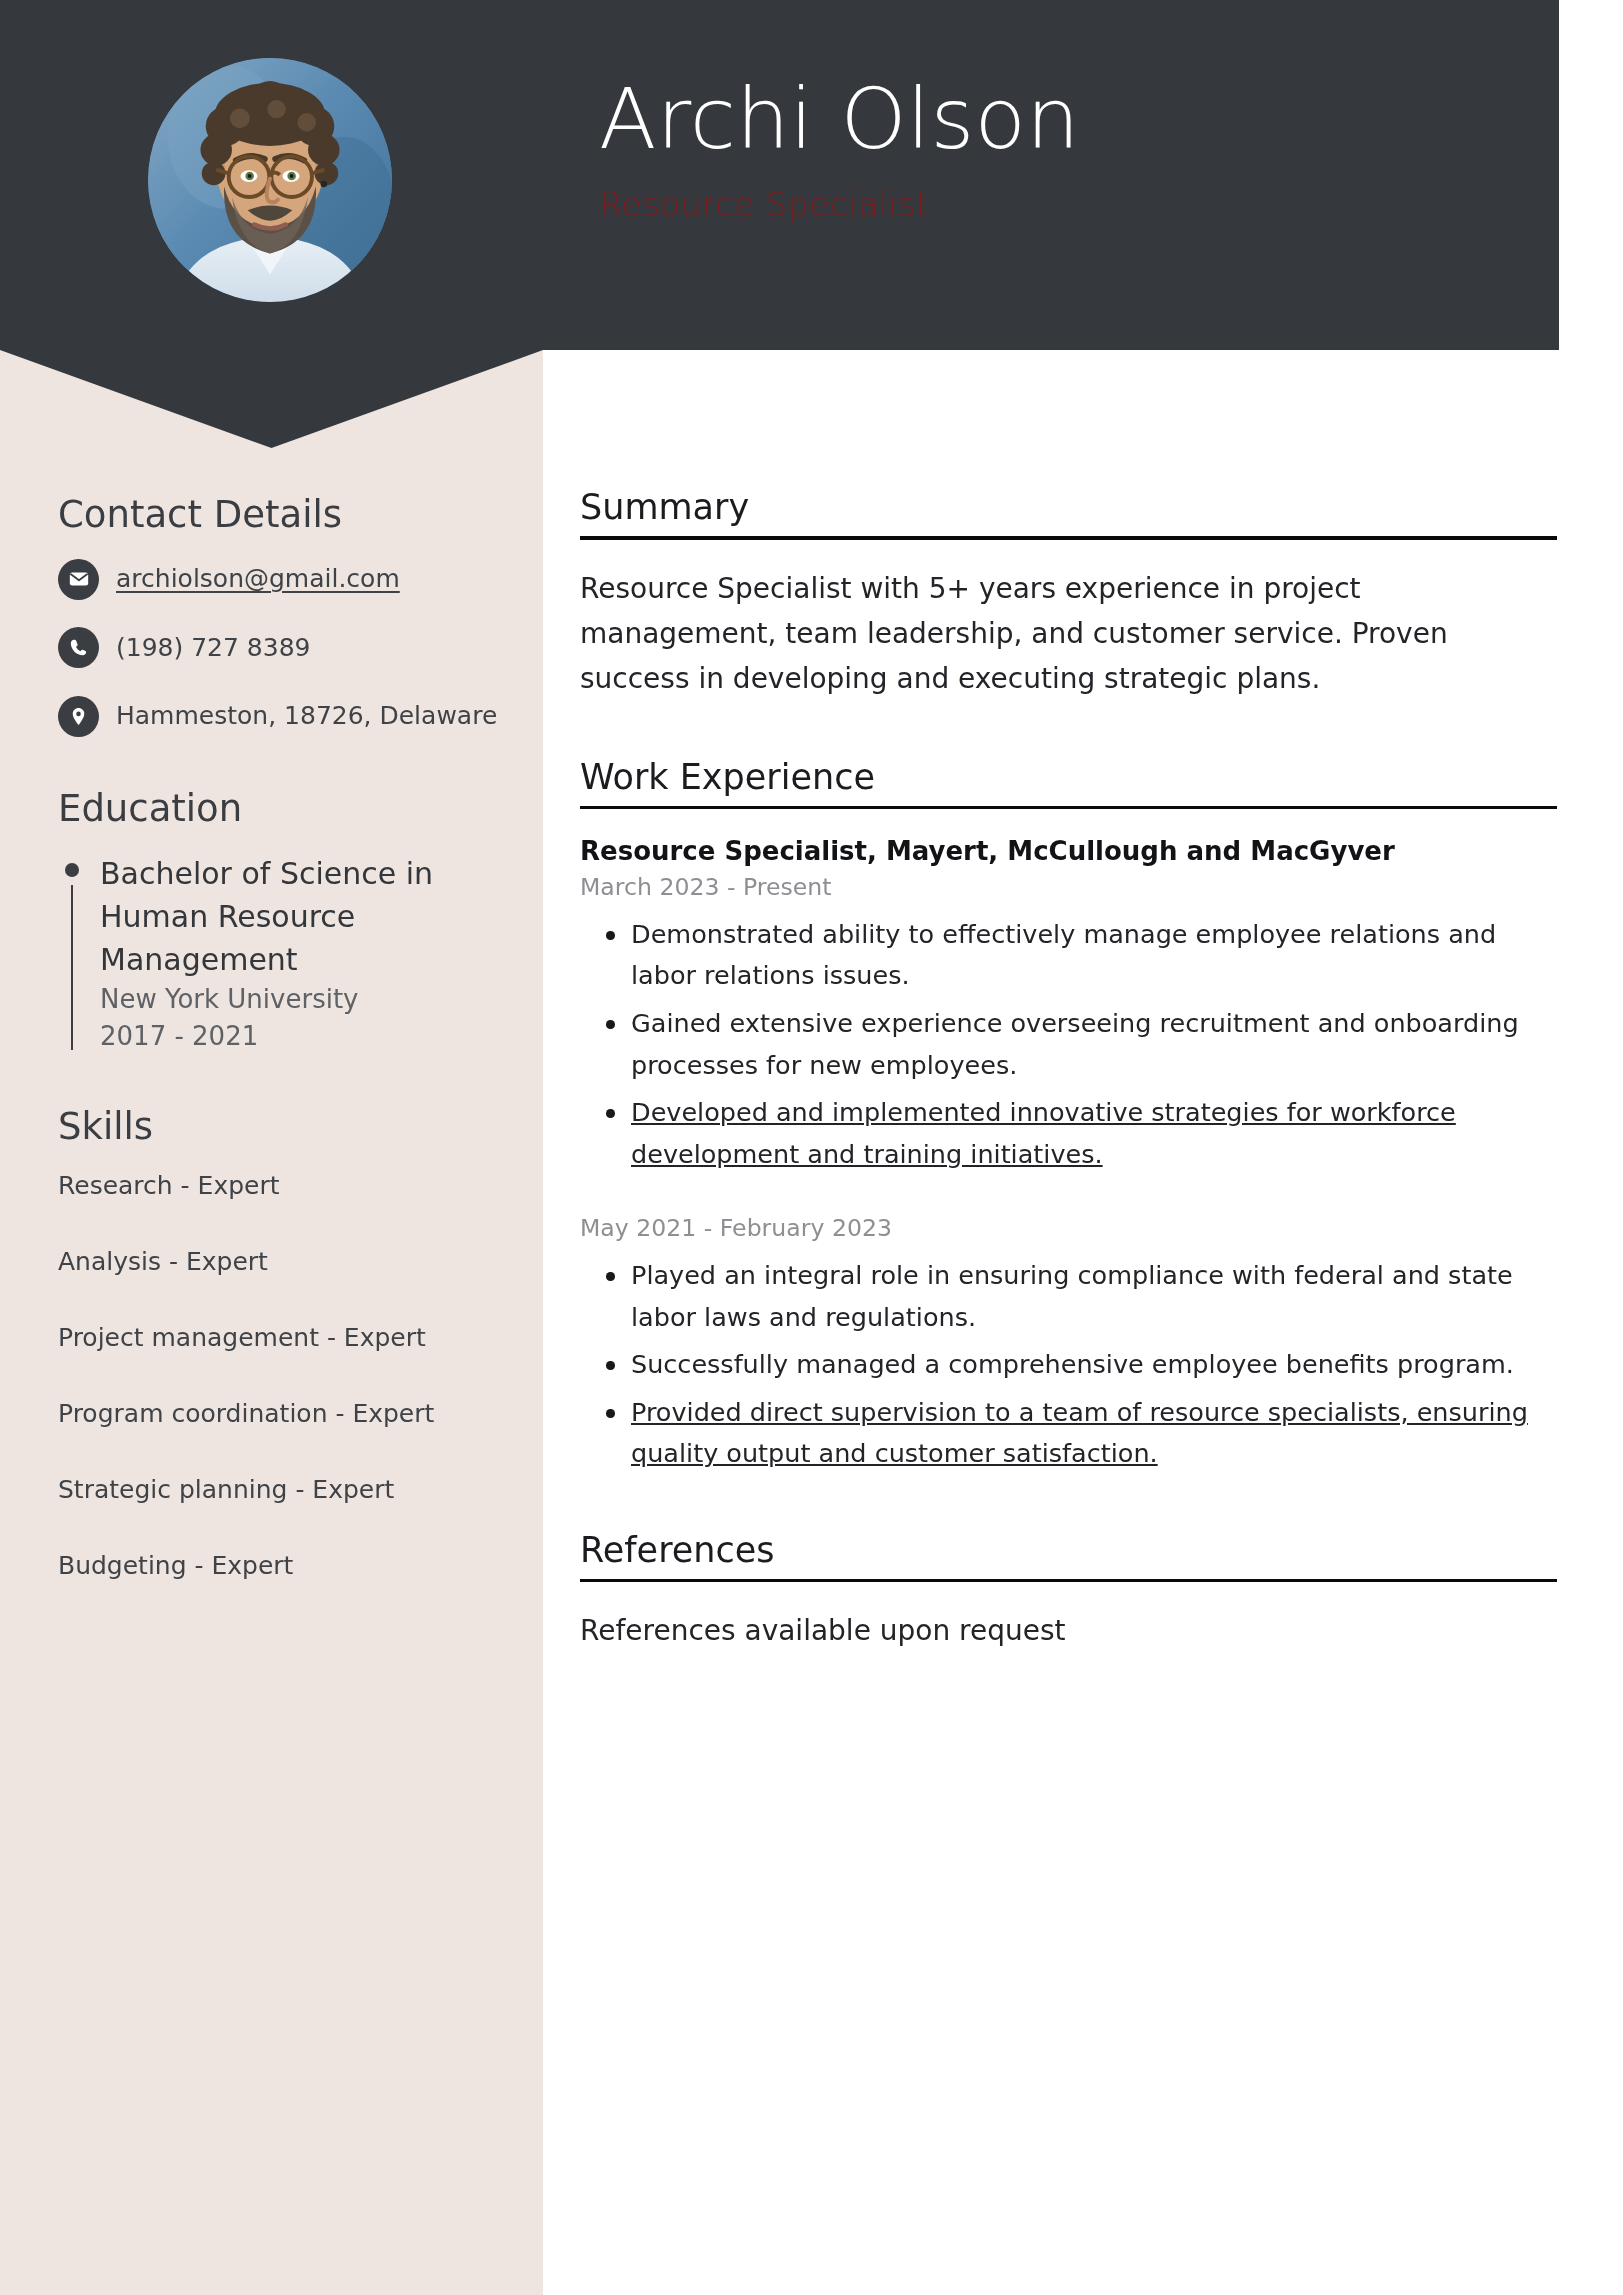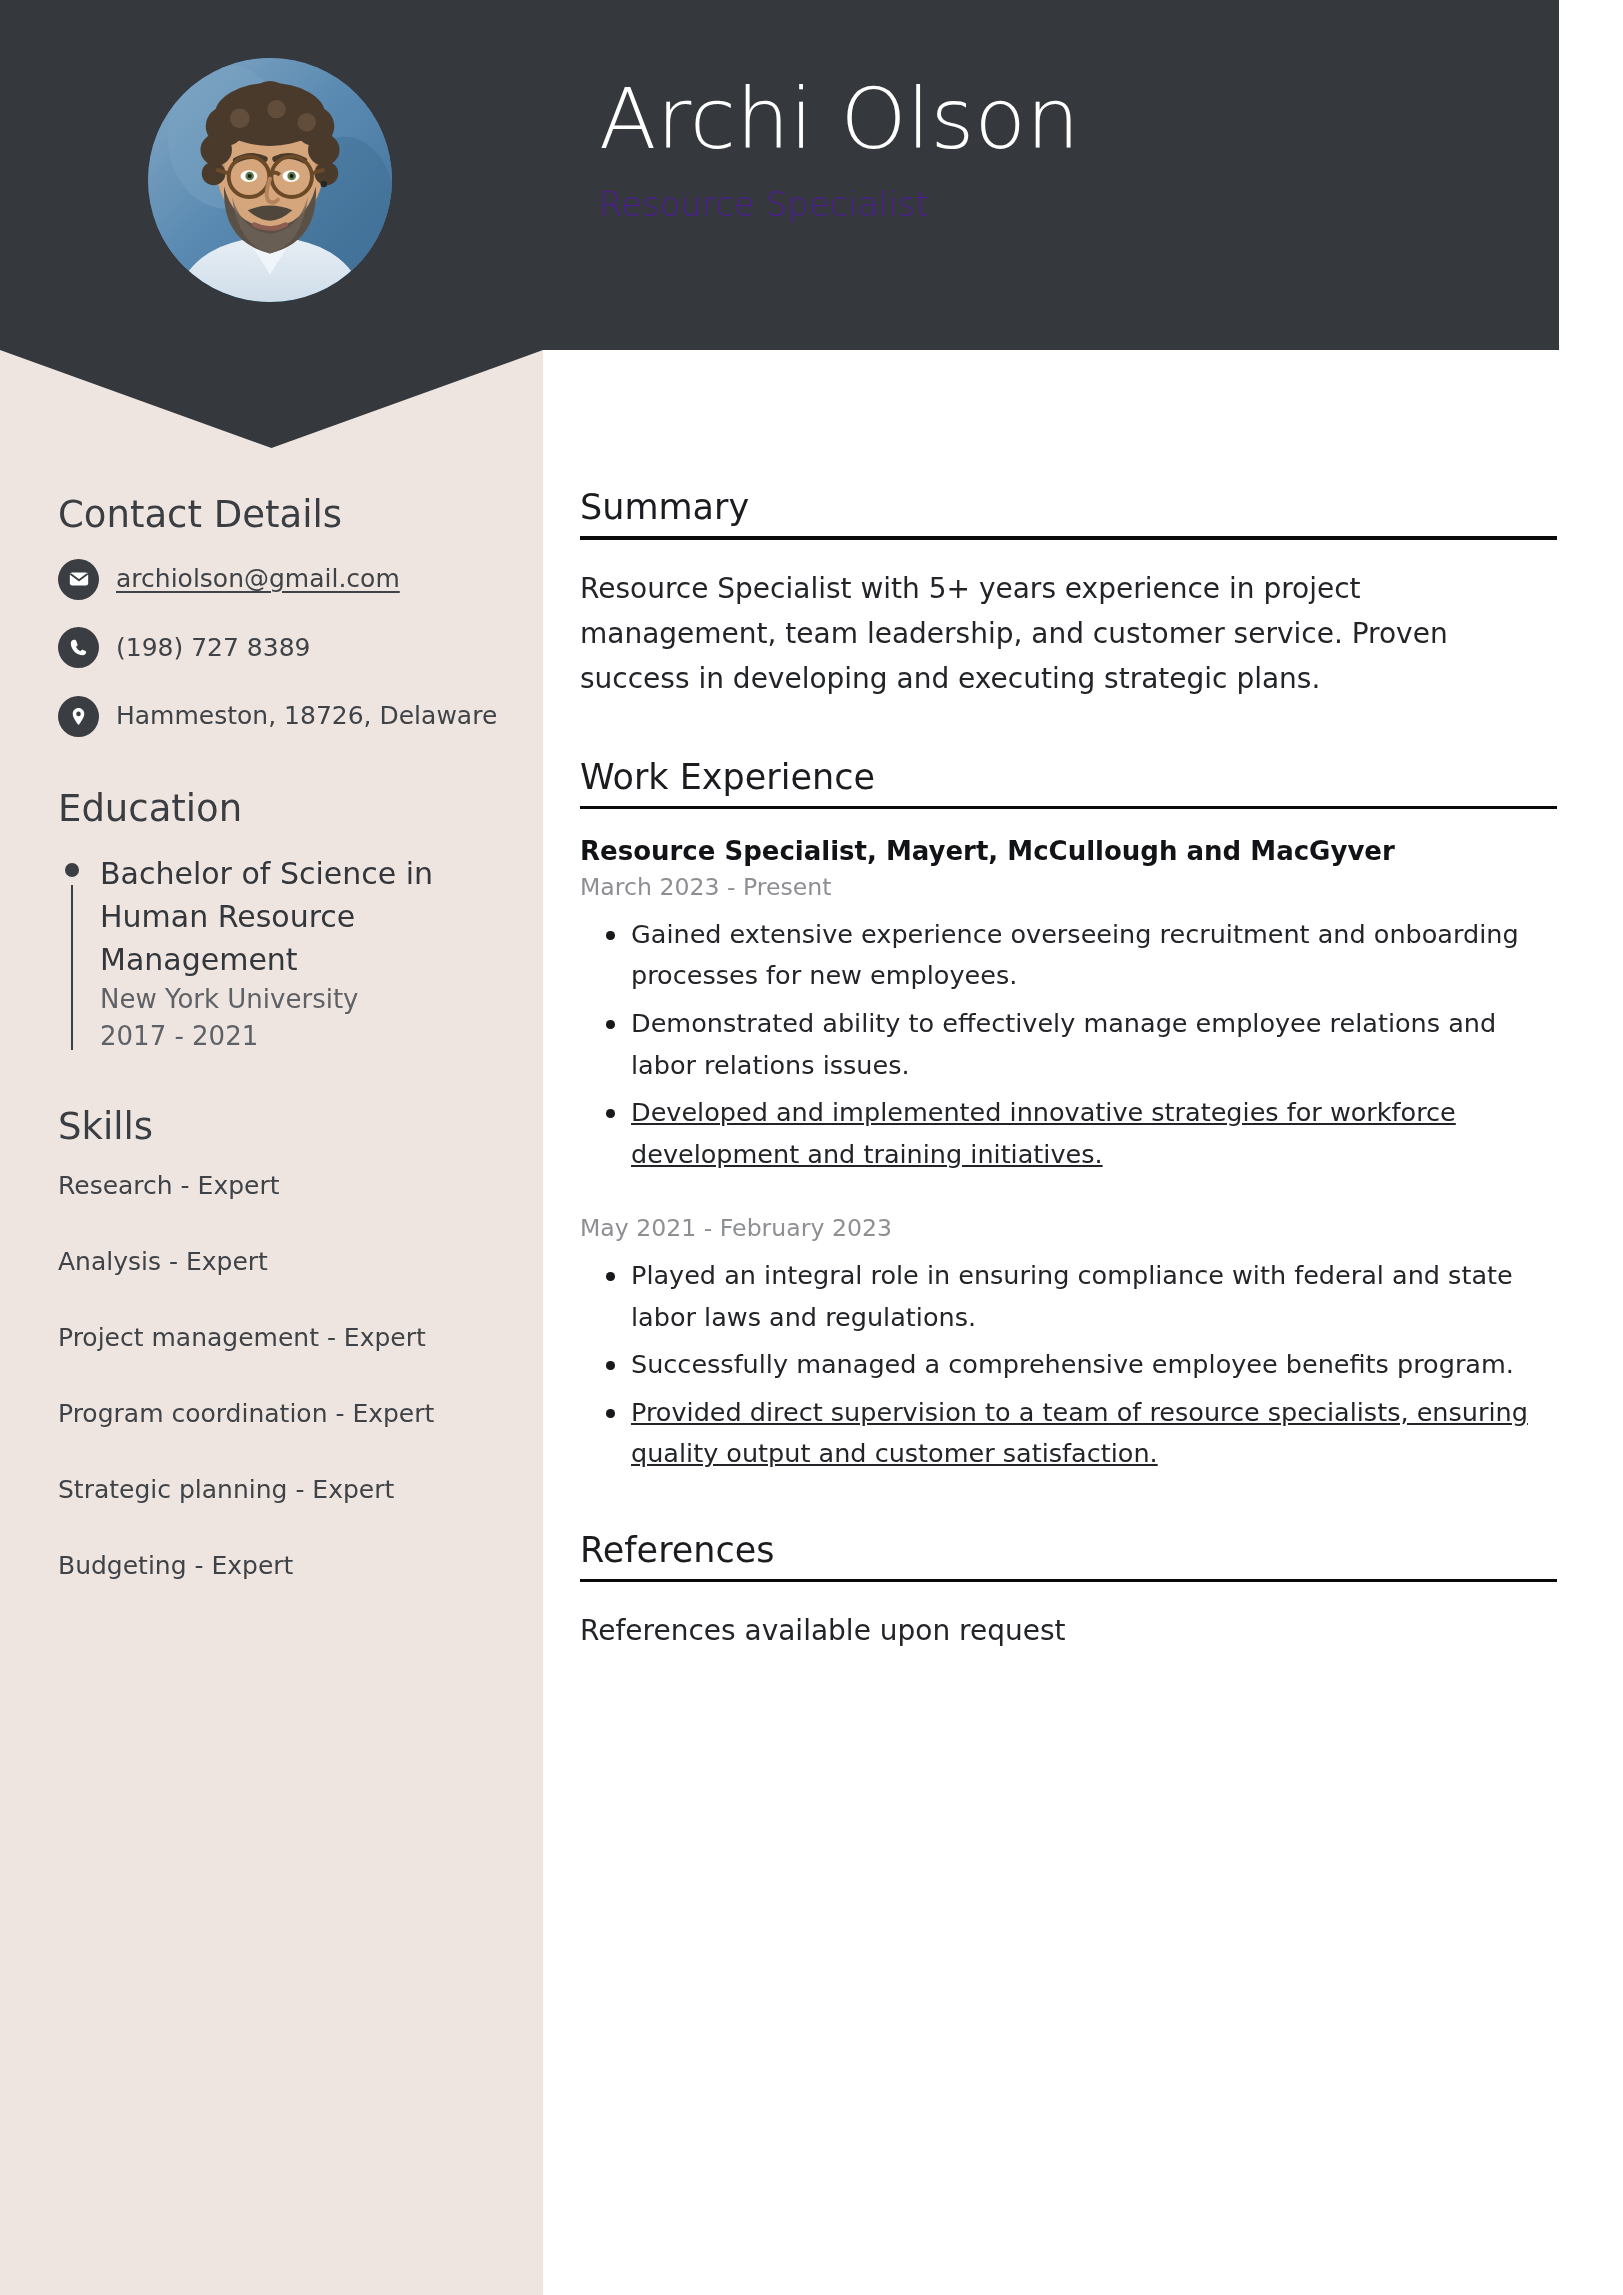--- a/index.html
+++ b/index.html
@@ -75,21 +75,21 @@
     font-weight: 300;
     letter-spacing: 0.3px;
     color: #ffffff;
     line-height: 1.12;
     white-space: nowrap;
   }
   .job-title {
     margin-top: 18.3px;
     font-size: 34px;
     font-weight: 300;
-    color: #4c1d95;
+    color: #7f1d1d;
     line-height: 1.2;
     white-space: nowrap;
   }
 
   
   .sidebar {
     position: absolute;
     left: 58px;
     top: 494px;
     width: 458px;
@@ -413,22 +413,22 @@
     </div>
 
     <div class="main-section">
       <div class="main-heading">Work Experience</div>
       <div class="rule"></div>
 
       <div class="job">
         <div class="job-head">Resource Specialist, Mayert, McCullough and MacGyver</div>
         <div class="job-dates">March 2023 - Present</div>
         <ul class="job-bullets">
+          <li>Demonstrated ability to effectively manage employee relations and labor relations issues.</li>
           <li>Gained extensive experience overseeing recruitment and onboarding processes for new employees.</li>
-          <li>Demonstrated ability to effectively manage employee relations and labor relations issues.</li>
           <li>Developed and implemented innovative strategies for workforce development and training initiatives.</li>
         </ul>
       </div>
 
       <div class="job">
         <div class="job-dates">May 2021 - February 2023</div>
         <ul class="job-bullets">
           <li>Played an integral role in ensuring compliance with federal and state labor laws and regulations.</li>
           <li>Successfully managed a comprehensive employee benefits program.</li>
           <li>Provided direct supervision to a team of resource specialists, ensuring quality output and customer satisfaction.</li>

